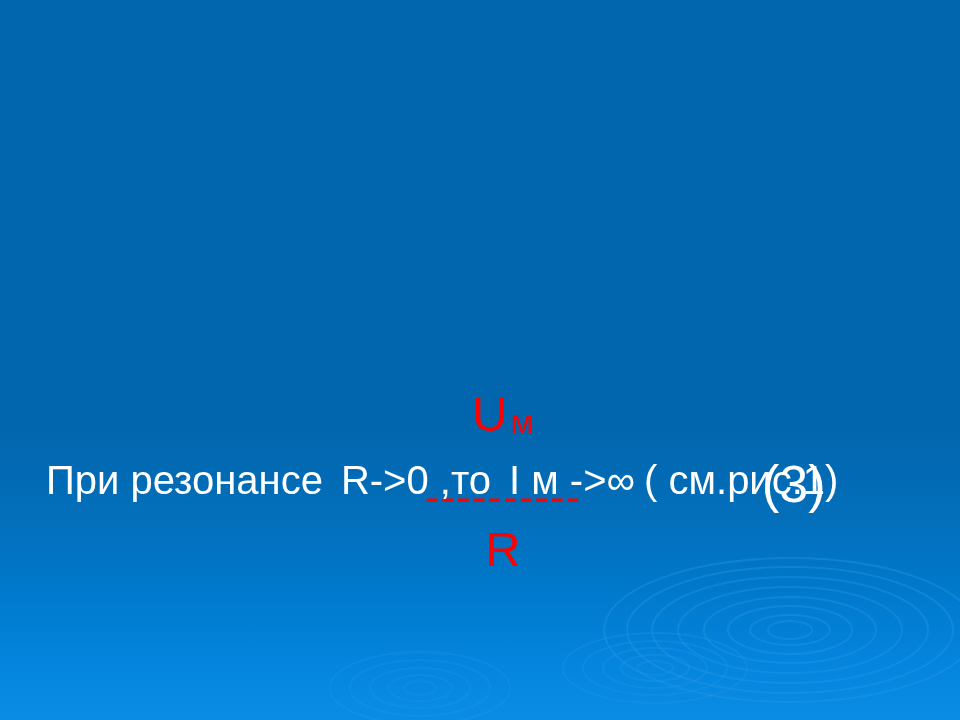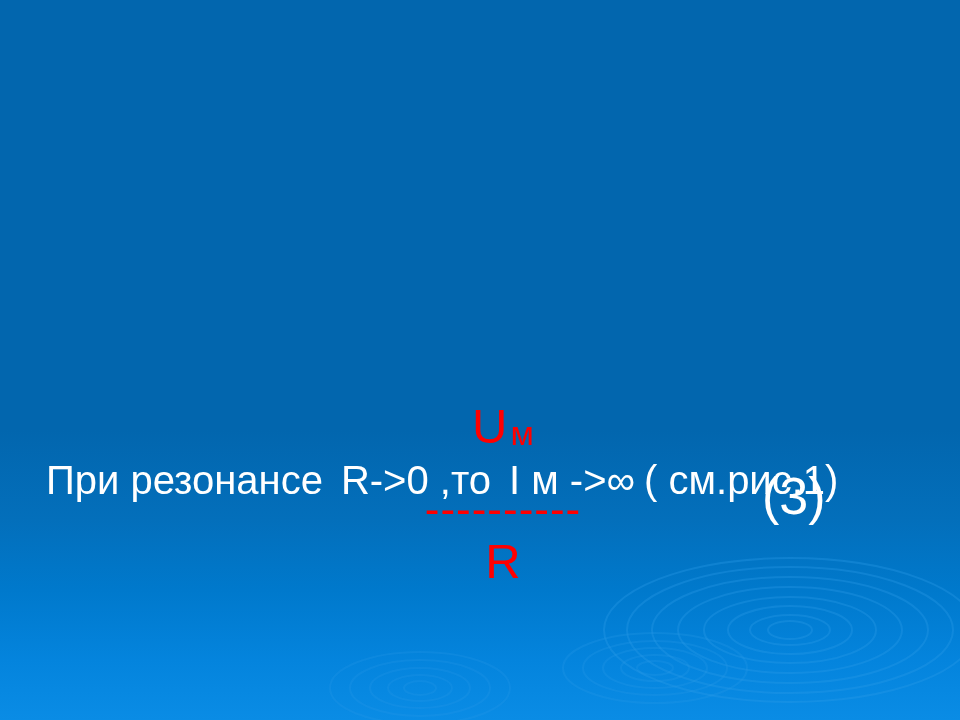--- a/index.html
+++ b/index.html
@@ -35,21 +35,21 @@
     position: absolute;
     inset: 0;
     pointer-events: none;
   }
   .ripples svg { display: block; width: 960px; height: 720px; }
 
   
   .equation {
     position: absolute;
     left: 0;
-    top: 198px;
+    top: 186px;
     width: 848px;
     height: 220px;
   }
 
   .eq-lhs {
     position: absolute;
     left: 268px;
     top: 272px;
     color: #ff0000;
     font-size: 49px;

